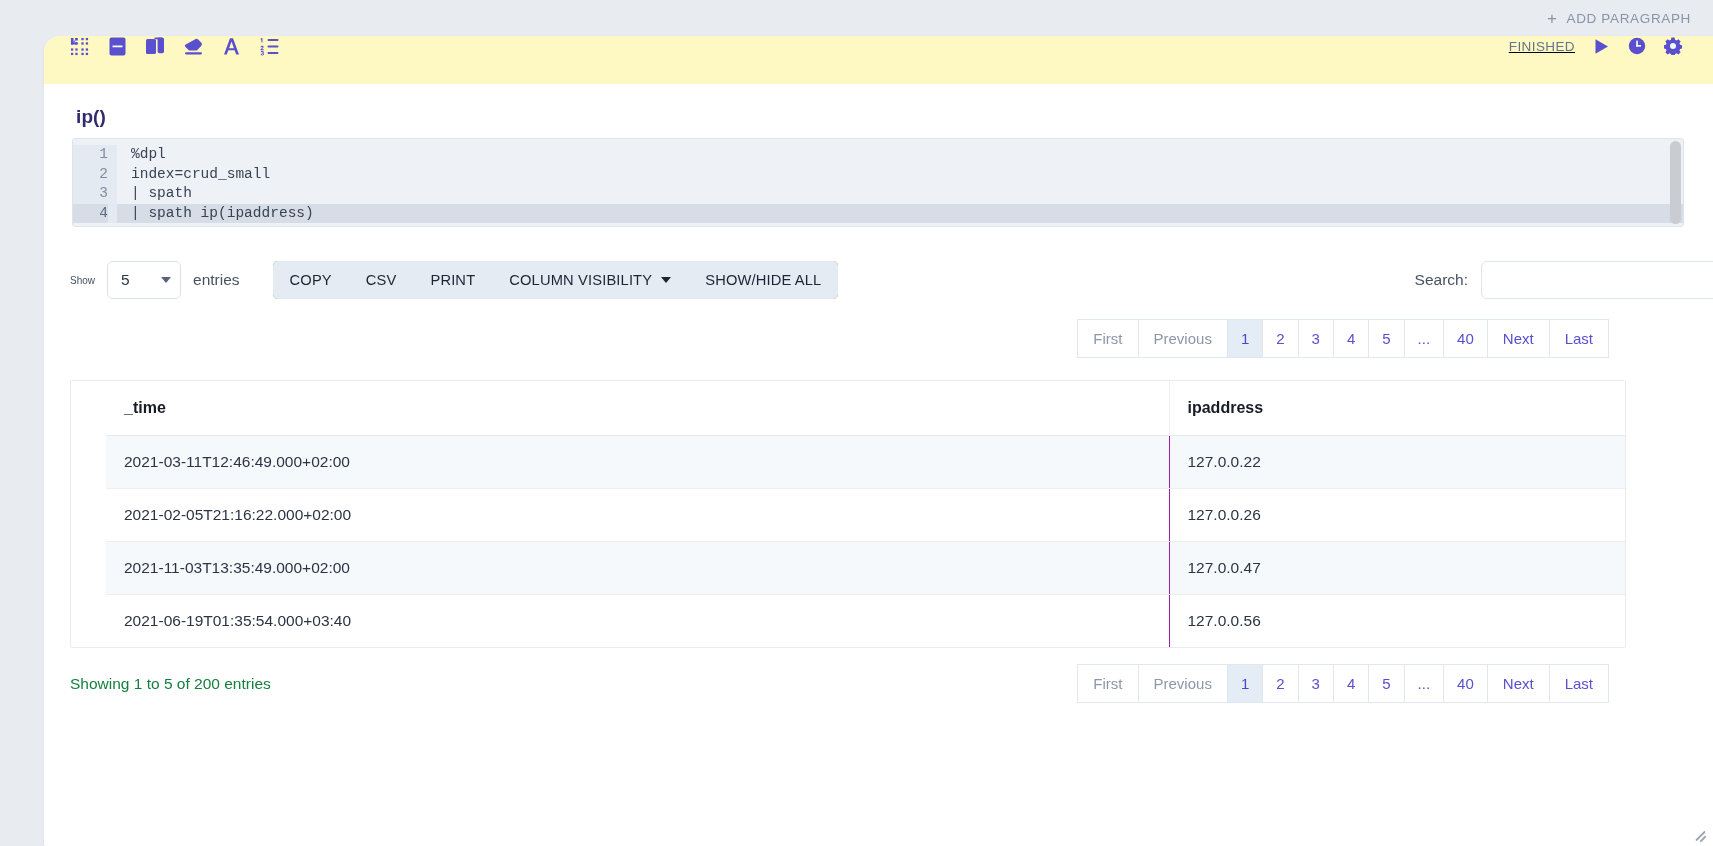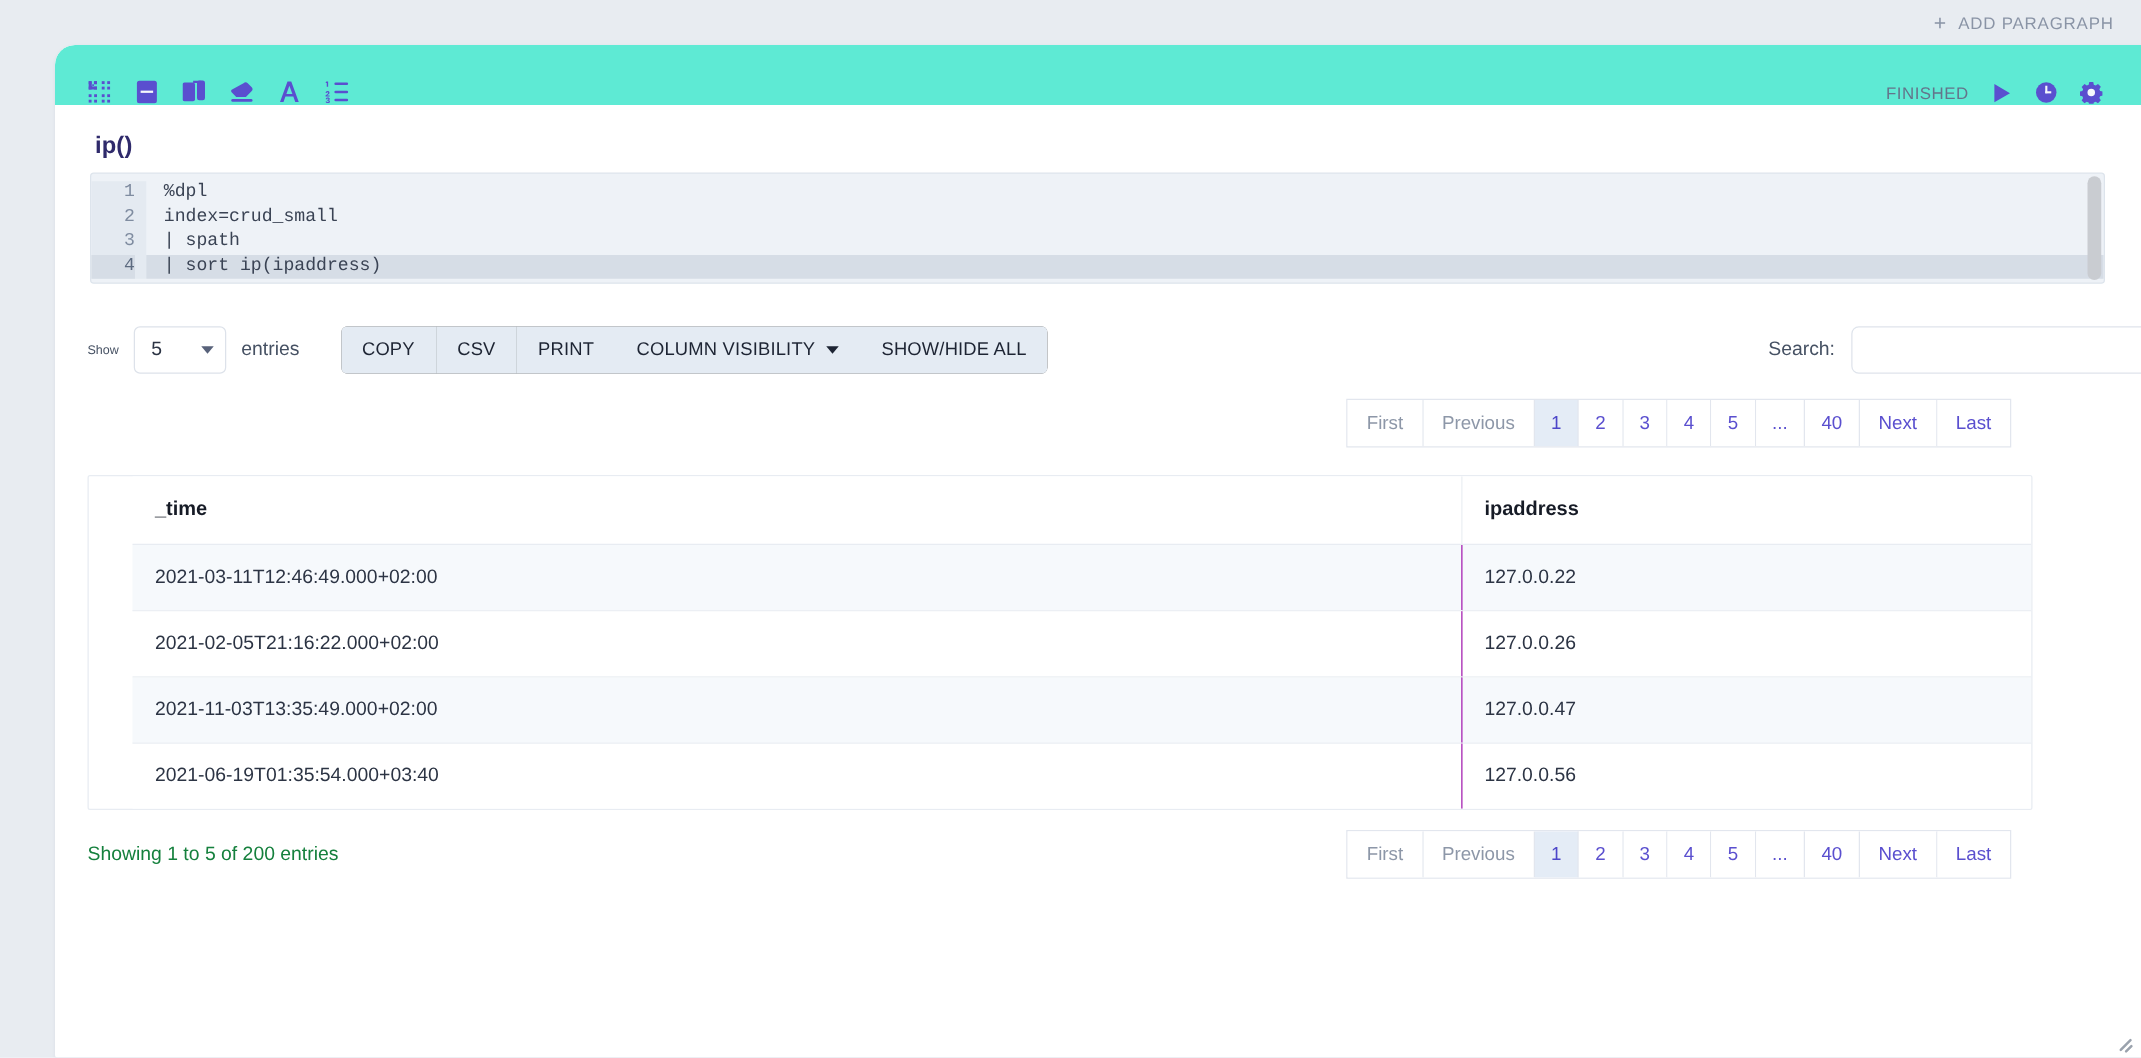--- a/index.html
+++ b/index.html
@@ -33,24 +33,25 @@
     background: #ffffff;
     border-top-left-radius: 16px;
     border-bottom-left-radius: 2px;
     box-shadow: 0 1px 3px rgba(40,50,80,.07);
     overflow: hidden;
   }
 
   
   .para-header {
     height: 48px;
-    background: #5eead4;
+    background: #fef9c3;
     border-top-left-radius: 16px;
-    display: flex; align-items: flex-end; justify-content: space-between;
+    display: flex; align-items: flex-start; justify-content: space-between;
     padding: 0 0 0 25px;
+    text-decoration: underline;
   }
   .tool-icons { display: flex; align-items: center; gap: 17px; }
   .tool-icons .ticon {
     width: 21px; height: 21px; display: flex; align-items: center; justify-content: center;
     cursor: pointer; color: #5a4fcf;
   }
   .tool-icons .ticon svg { display: block; }
 
   .header-right { display: flex; align-items: center; gap: 16px; padding-right: 30px; }
   .status-text {
@@ -322,21 +323,21 @@
           <div class="gutter">
             <span class="gline">1</span>
             <span class="gline">2</span>
             <span class="gline">3</span>
             <span class="gline active">4</span>
           </div>
           <div class="code-col">
             <div class="code-line">%dpl</div>
             <div class="code-line">index=crud_small</div>
             <div class="code-line">| spath</div>
-            <div class="code-line active">| sort ip(ipaddress)</div>
+            <div class="code-line active">| spath ip(ipaddress)</div>
           </div>
         </div>
         <div class="editor-scroll">
           <div class="thumb"></div>
         </div>
       </div>
 
       <div class="controls">
         <span class="show-label">Show</span>
         <div class="length-select">

